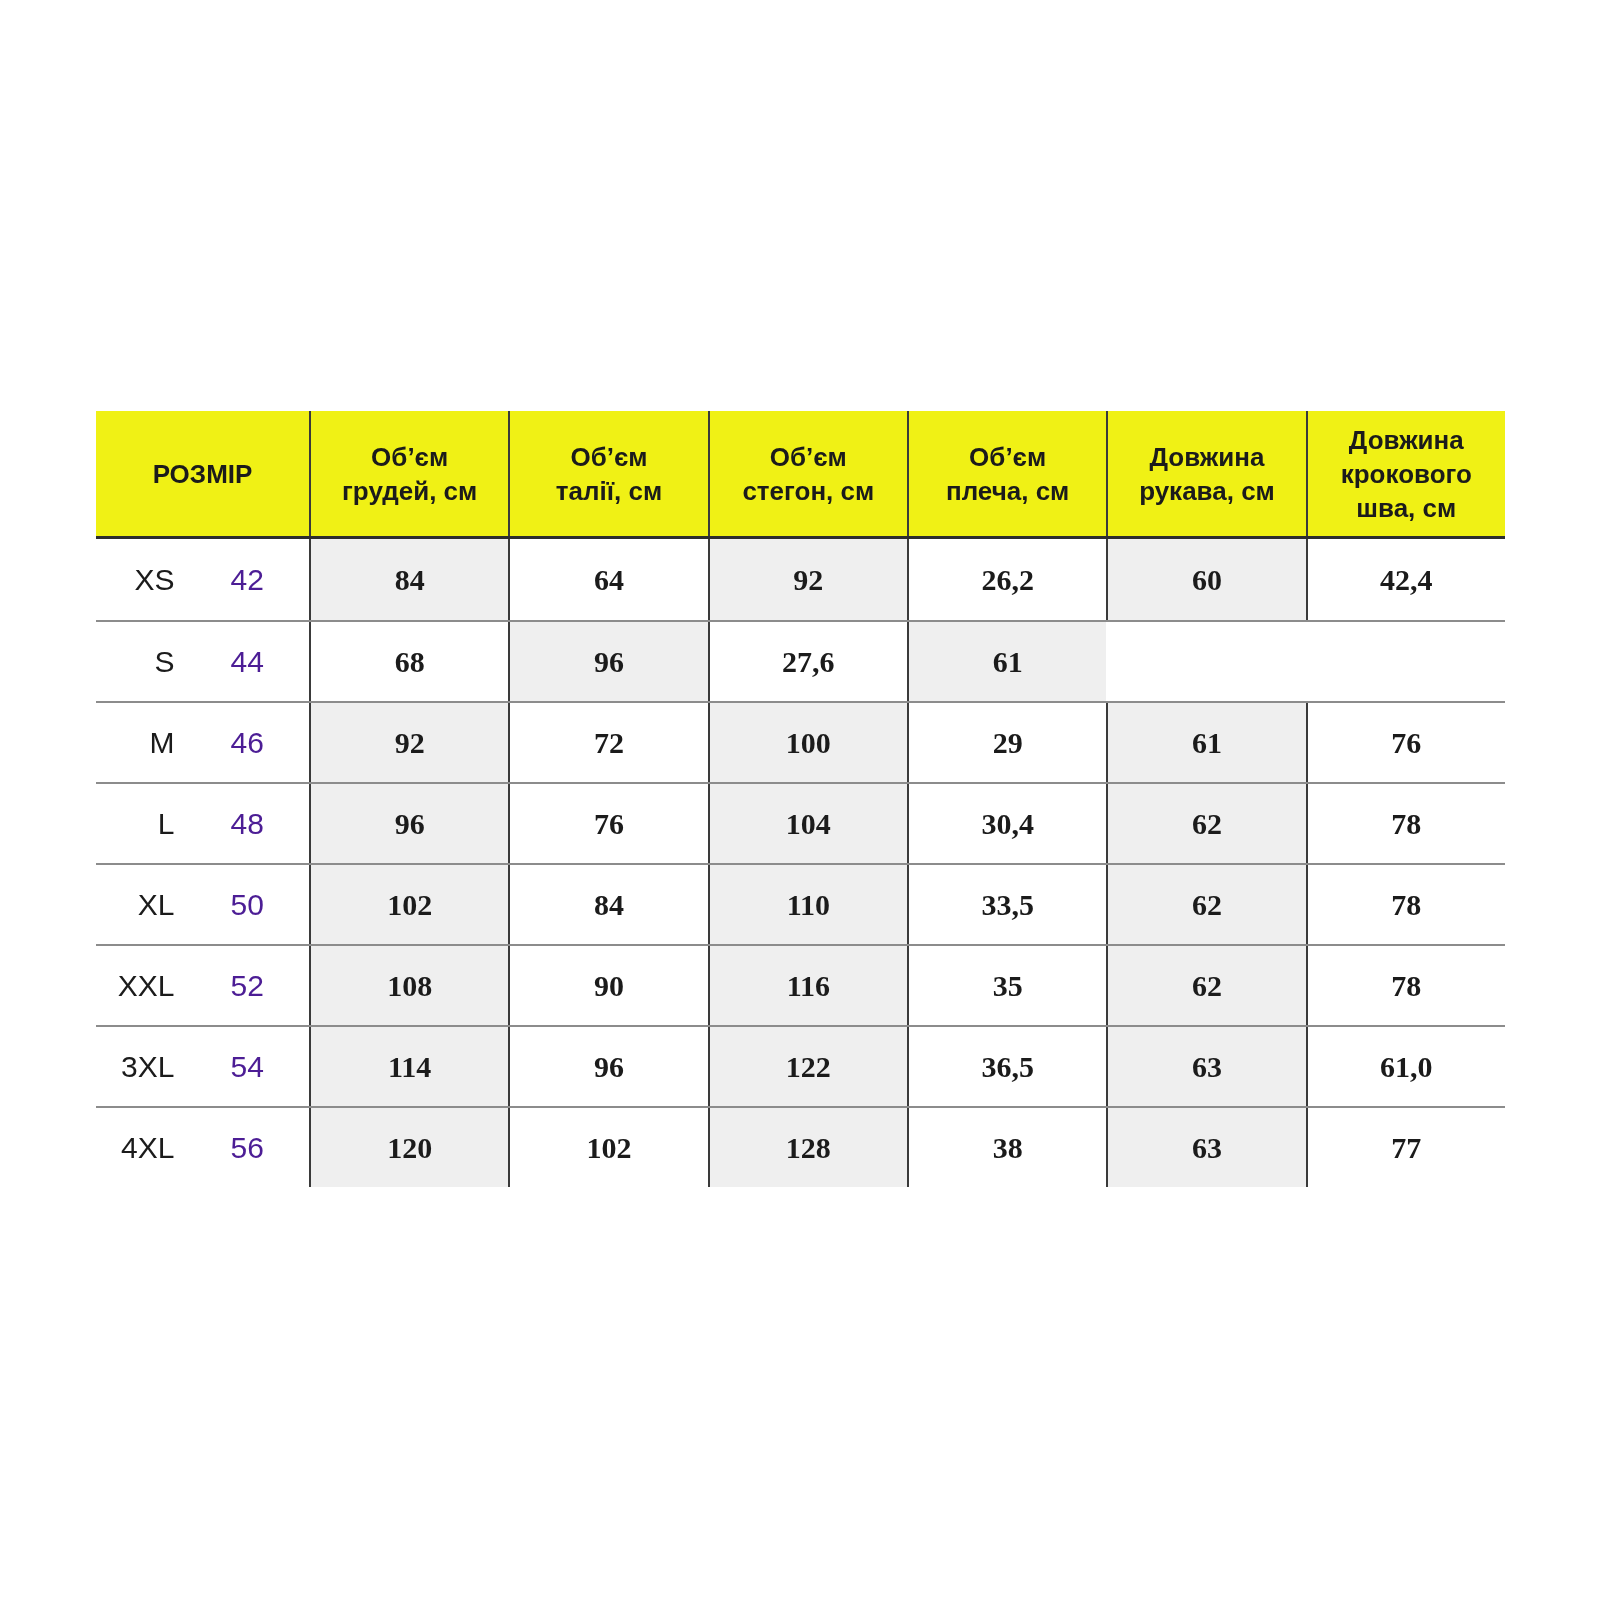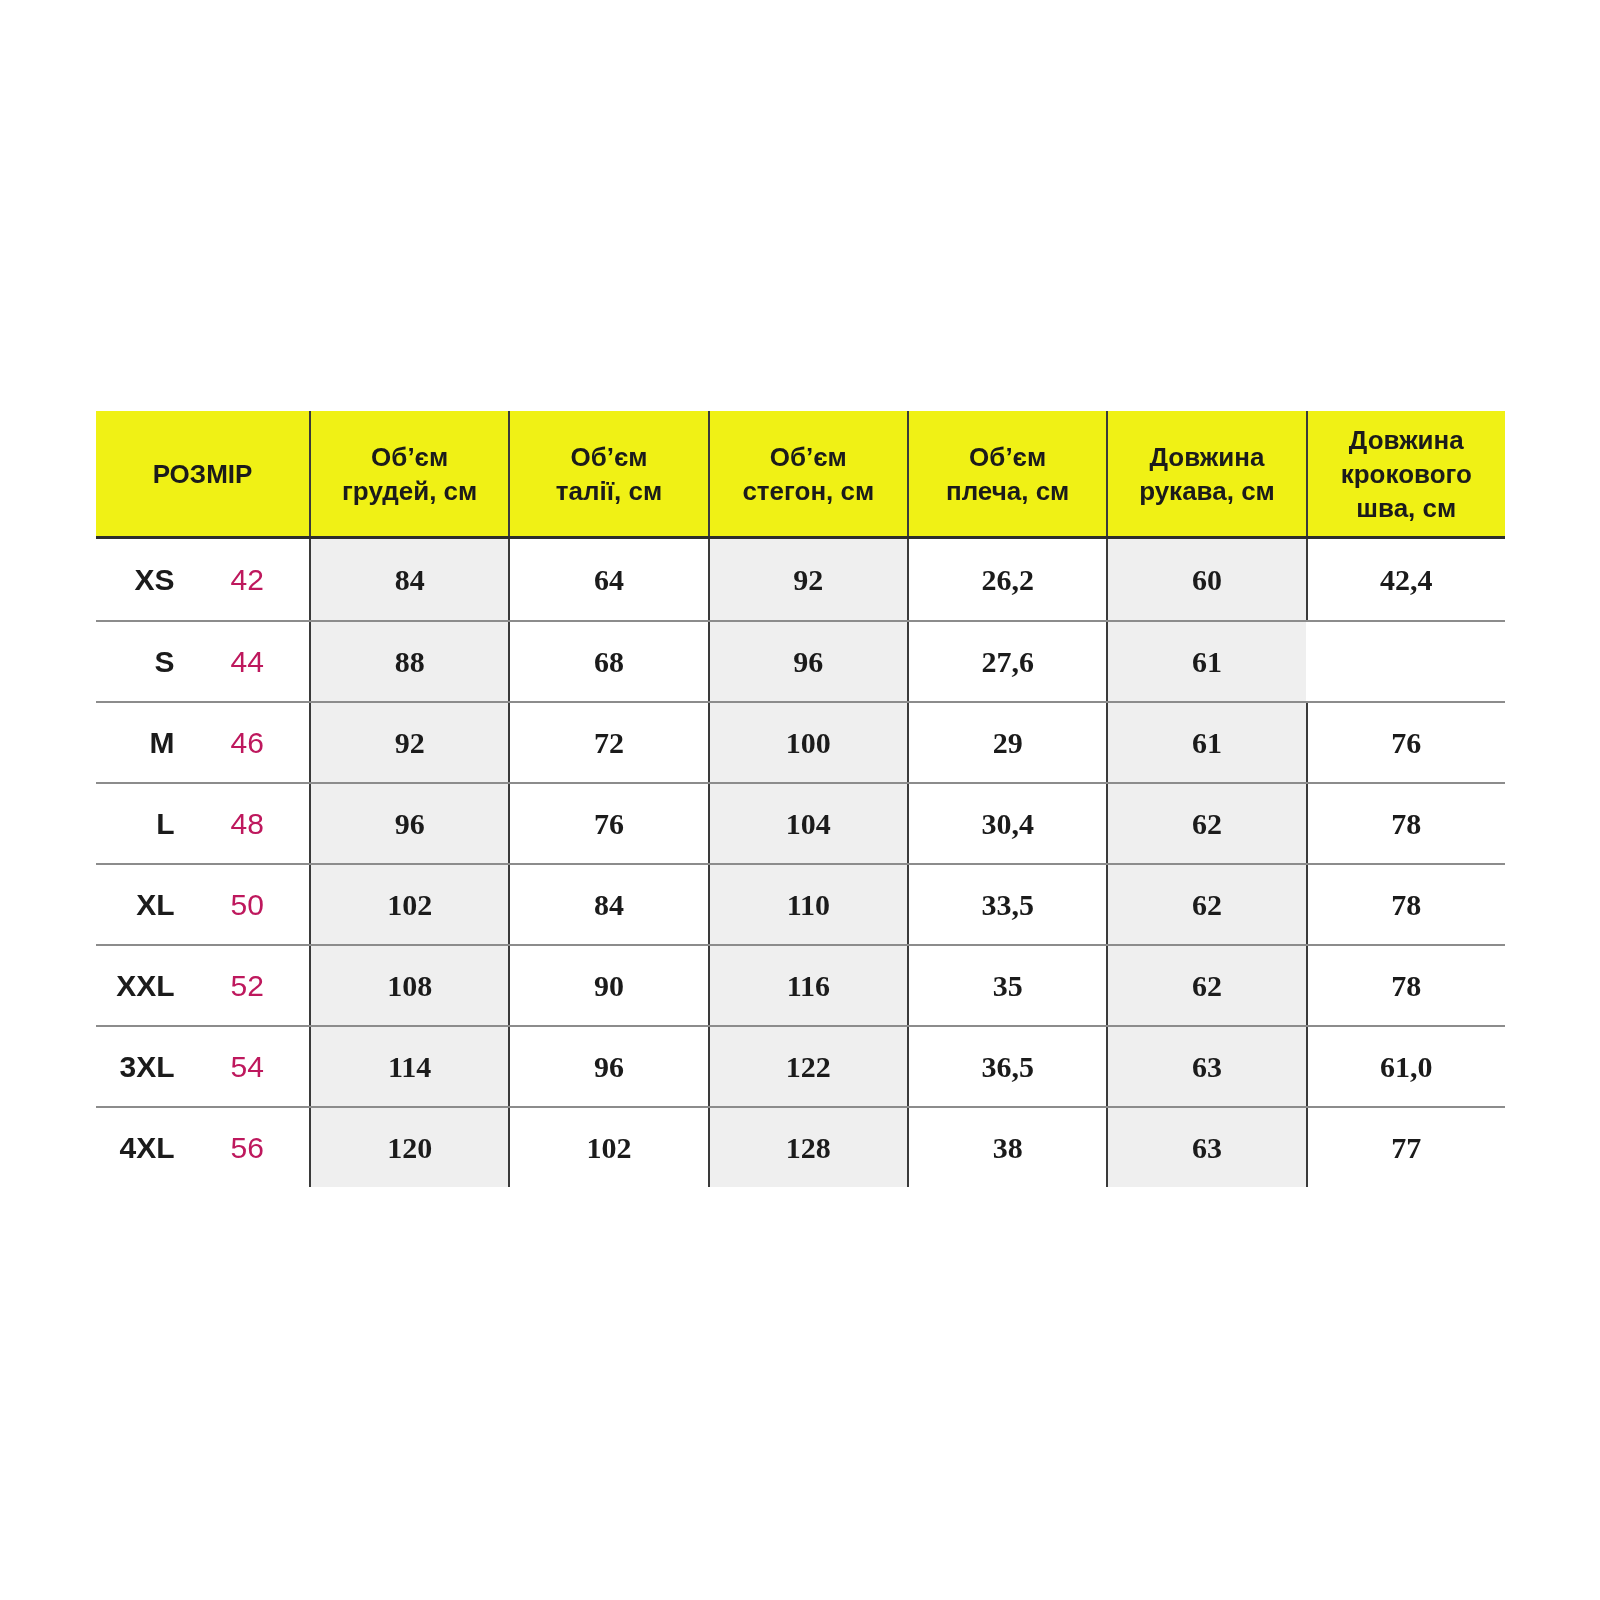--- a/index.html
+++ b/index.html
@@ -48,29 +48,29 @@
   }
   .value {
     font-weight: bold;
     font-size: 30px;
     font-family: Liberation Serif, serif;
   }
   .size-cell { gap: 36px; }
   .size-code {
     flex: 1;
     text-align: right;
-    font-weight: bold;
+    font-weight: normal;
     font-size: 30px;
   }
   .size-num {
     flex: 1;
     text-align: left;
     font-weight: 400;
     font-size: 30px;
-    color: #be185d;
+    color: #4c1d95;
     margin-left: 20px;
   }
 </style>
 </head>
 <body>
 
 <div class="size-table">
 
   <div class="row header-row">
     <div class="cell hcell">
@@ -126,23 +126,20 @@
     <div class="cell">
         <span class="value">42,4</span>
       </div>
   </div>
 
   <div class="row data-row">
     <div class="cell size-cell">
         <span class="size-code">S</span>
         <span class="size-num">44</span>
       </div>
-    <div class="cell stripe">
-        <span class="value">88</span>
-      </div>
     <div class="cell">
         <span class="value">68</span>
       </div>
     <div class="cell stripe">
         <span class="value">96</span>
       </div>
     <div class="cell">
         <span class="value">27,6</span>
       </div>
     <div class="cell stripe">

